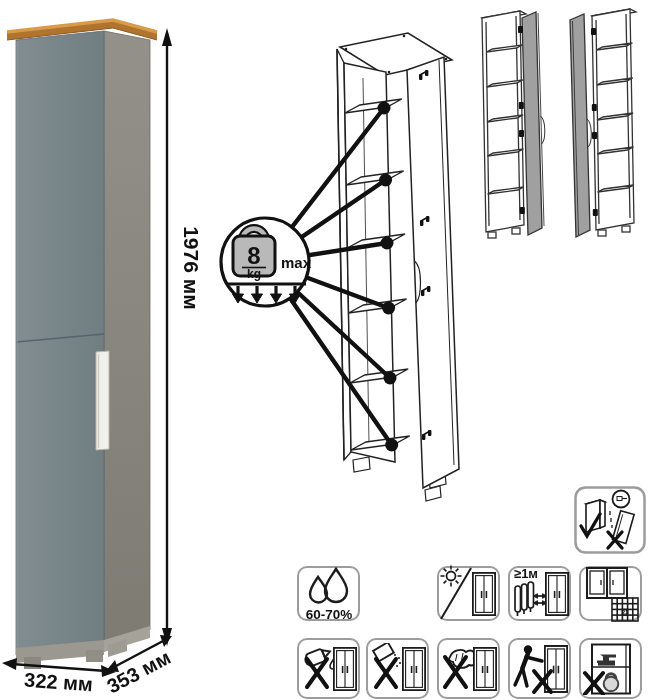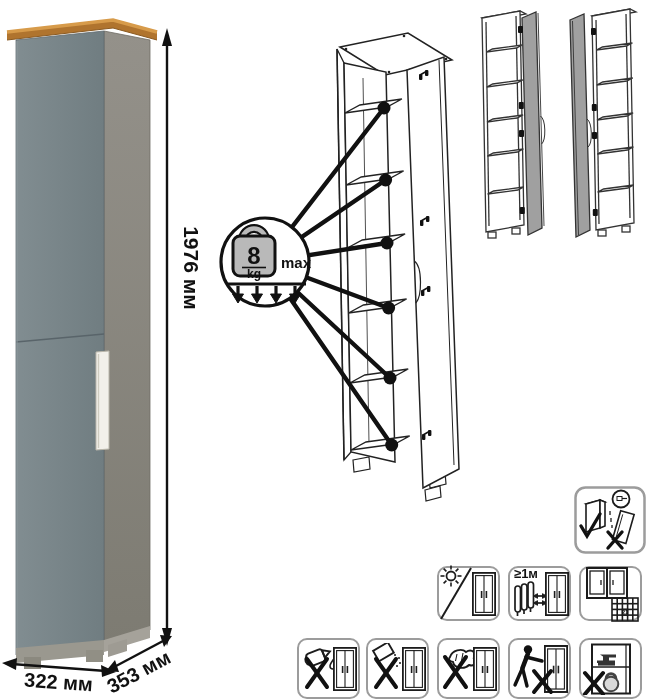--- a/index.html
+++ b/index.html
@@ -269,20 +269,27 @@
       <line x1="36" y1="25" x2="36" y2="29" stroke-width="1.3"></line>
       <line x1="37" y1="32" x2="37" y2="36" stroke-width="1.3"></line>
       <line x1="38" y1="39" x2="38" y2="42" stroke-width="1.3"></line>
     </g>
     <g stroke="#111" stroke-width="3.4" stroke-linecap="round" fill="none">
       <path d="M7,40 L13,50 L26,28"></path>
       <path d="M34,46 L48,62 M48,46 L34,62"></path>
     </g>
   </svg>
 
+  <div class="cell tall" style="left:297px;top:566px">
+    <svg width="58" height="58" viewBox="0 0 58 58">
+      <path class="ln" stroke-width="2.4" fill="#fff" d="M36,4 C31,12 25,18 25,26 a11,11 0 0 0 22,0 C47,18 41,12 36,4 Z"></path>
+      <path class="ln" stroke-width="2.4" fill="#fff" d="M18,12 C14,18 10,23 10,29 a8.5,8.5 0 0 0 17,0 C27,23 22,18 18,12 Z"></path>
+      <text x="29" y="54" font-size="13.5" text-anchor="middle">60-70%</text>
+    </svg>
+  </div>
   <div class="cell tall" style="left:437px;top:566px">
     <svg width="58" height="58" viewBox="0 0 58 58">
       <circle class="ln" cx="11" cy="11" r="4.5" stroke-width="1.8"></circle>
       <g stroke="#1c1c1c" stroke-width="1.6">
         <line x1="17.5" y1="11" x2="21.5" y2="11"></line>
           <line x1="0.5" y1="11" x2="4.5" y2="11"></line>
         <line x1="11" y1="0.5" x2="11" y2="4.5"></line>
           <line x1="11" y1="17.5" x2="11" y2="21.5"></line>
         <line x1="15.6" y1="6.4" x2="18.4" y2="3.6"></line>
           <line x1="6.4" y1="6.4" x2="3.6" y2="3.6"></line>

